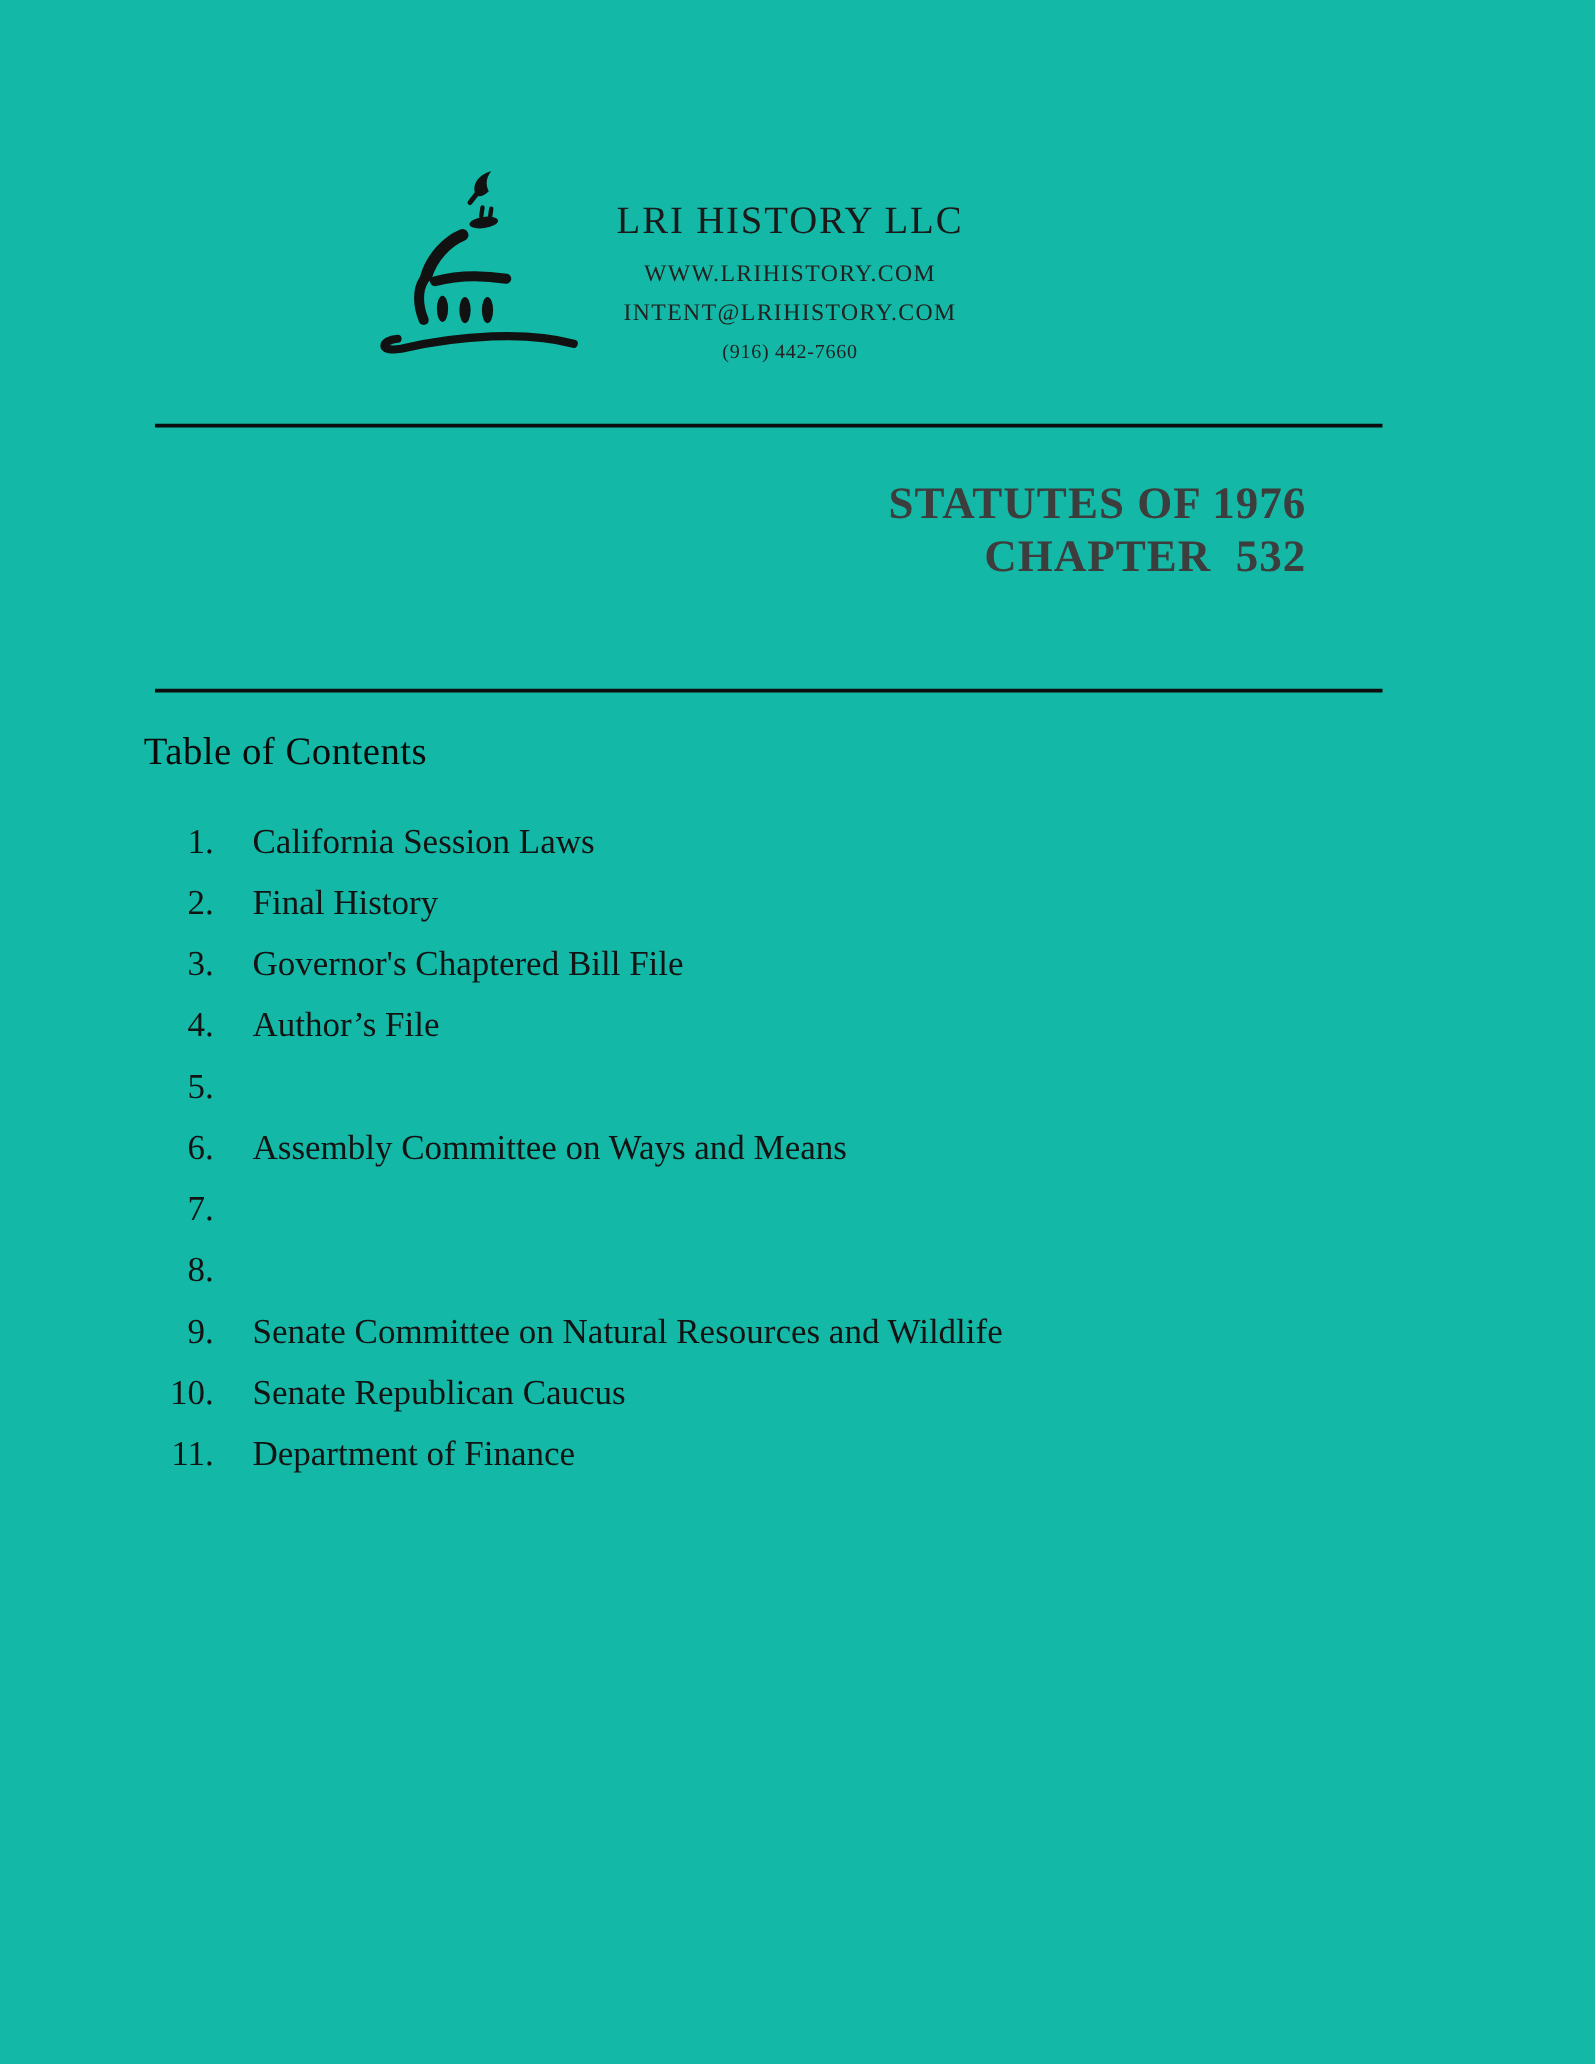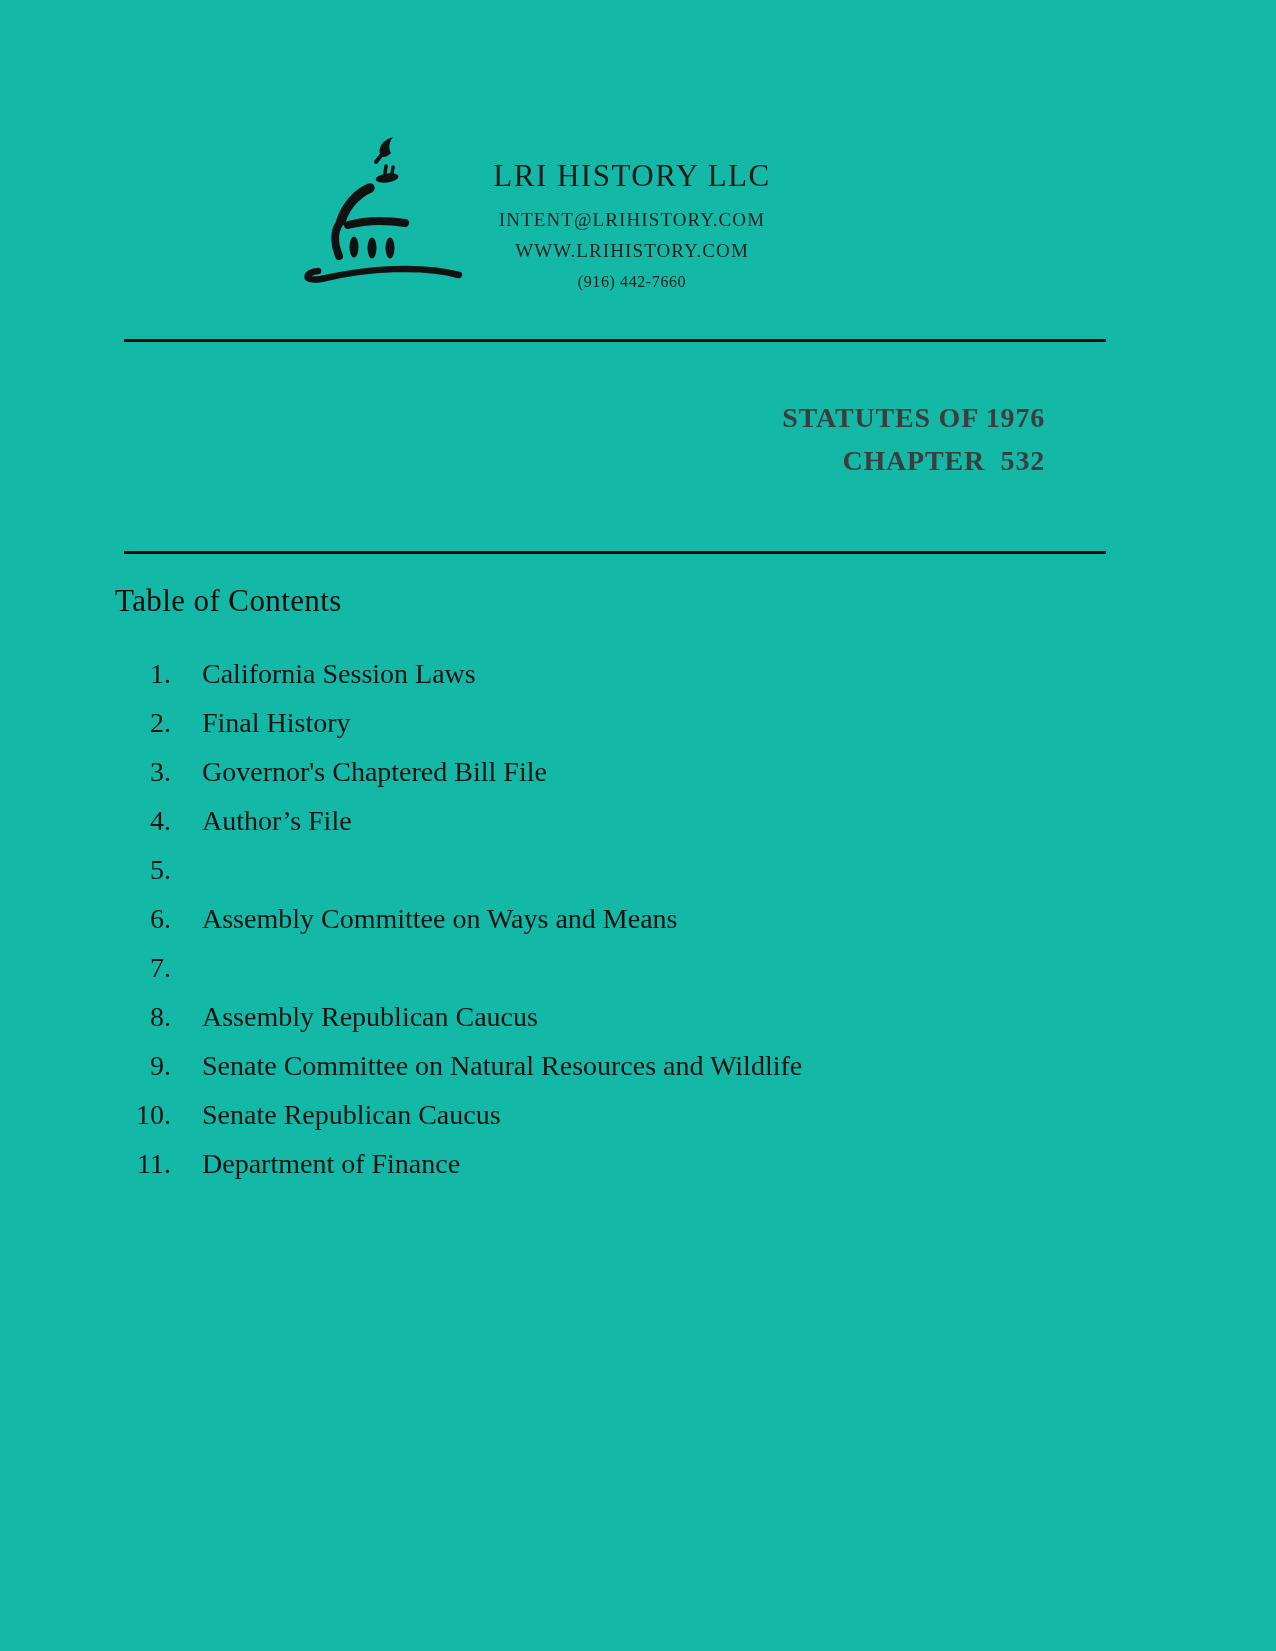--- a/index.html
+++ b/index.html
@@ -59,25 +59,25 @@
       width: 982px;
       height: 3px;
       background: #0d0d0d;
     }
     .rule-top { top: 339px; }
     .rule-bottom { top: 551px; }
 
     
     .reference {
       position: absolute;
-      top: 396px;
+      top: 381px;
       right: 231px;
       text-align: right;
       font-weight: bold;
-      font-size: 28px;
+      font-size: 36px;
       line-height: 43px;
       letter-spacing: 0.8px;
       color: #3d3d3d;
     }
     .reference div { white-space: pre; }
 
     
     .toc-title {
       position: absolute;
       left: 115px;
@@ -136,22 +136,22 @@
       <ellipse cx="58" cy="119" rx="4.5" ry="10.5" fill="#111111" stroke="none"></ellipse>
       <ellipse cx="76" cy="120" rx="4.5" ry="10.5" fill="#111111" stroke="none"></ellipse>
       <ellipse cx="94" cy="120" rx="4.5" ry="10.5" fill="#111111" stroke="none"></ellipse>
 
       <path d="M22 143 C 9 144, 6 154, 25 151 C 72 140, 126 137, 163 147" stroke-width="6.5"></path>
     </svg>
   </div>
 
   <div class="header-text">
     <div class="company-name">LRI HISTORY LLC</div>
+    <div class="contact-line">WWW.LRIHISTORY.COM</div>
     <div class="contact-line">INTENT@LRIHISTORY.COM</div>
-    <div class="contact-line">WWW.LRIHISTORY.COM</div>
     <div class="phone-line">(916) 442-7660</div>
   </div>
 
   <div class="rule rule-top"></div>
 
   <div class="reference">
     <div>STATUTES OF 1976</div>
     <div>CHAPTER  532</div>
   </div>
 
@@ -181,21 +181,20 @@
     </li>
     <li class="toc-item">
       <span class="num">6.</span>
       <span class="label">Assembly Committee on Ways and Means</span>
     </li>
     <li class="toc-item">
       <span class="num">7.</span>
     </li>
     <li class="toc-item">
       <span class="num">8.</span>
-      <span class="label">Assembly Republican Caucus</span>
     </li>
     <li class="toc-item">
       <span class="num">9.</span>
       <span class="label">Senate Committee on Natural Resources and Wildlife</span>
     </li>
     <li class="toc-item">
       <span class="num">10.</span>
       <span class="label">Senate Republican Caucus</span>
     </li>
     <li class="toc-item">

